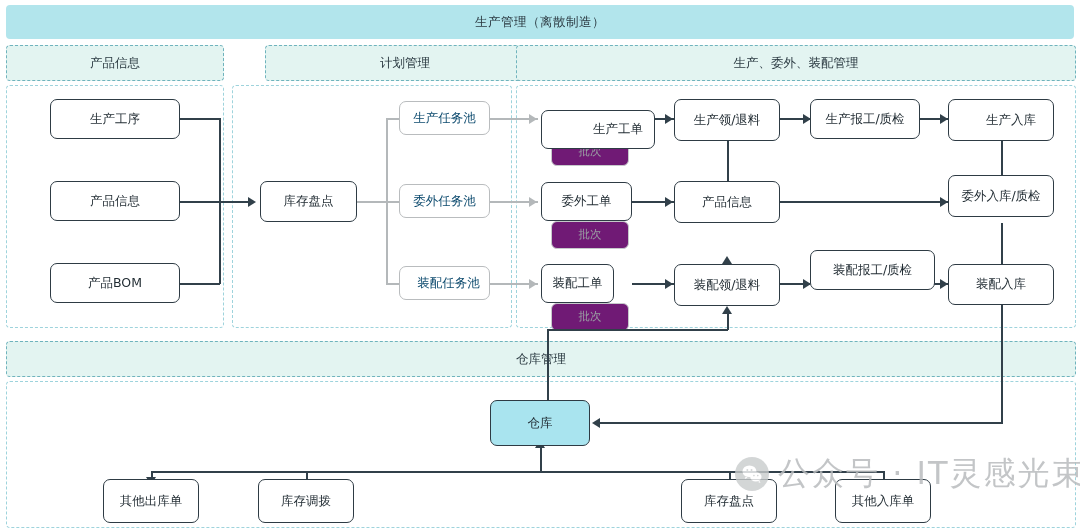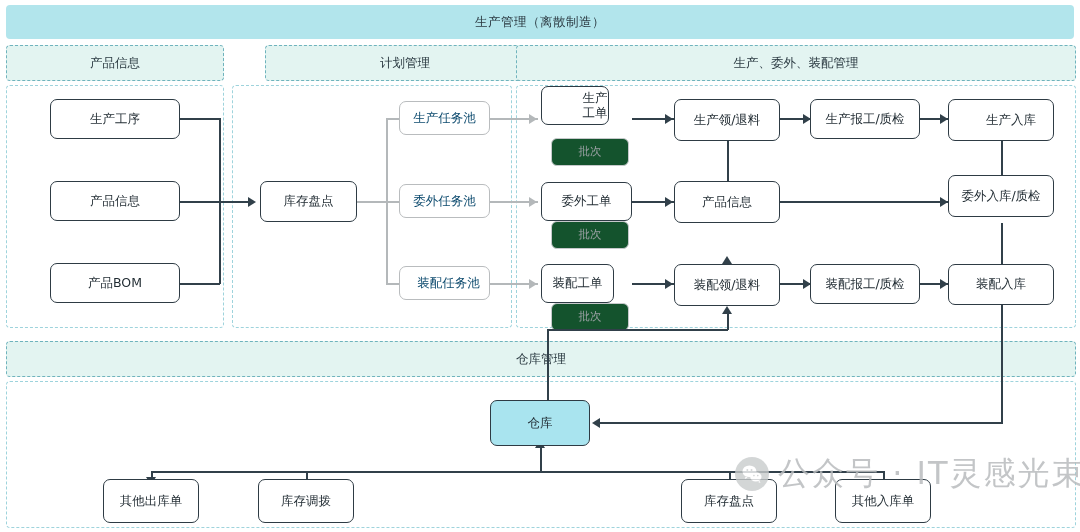--- a/index.html
+++ b/index.html
@@ -58,21 +58,21 @@
   }
   .node.muted{
     border:1.6px solid #b9bcbe;
     color:#0c4a6e;
     background:#ffffff;
     z-index:5;
   }
   .node.batch{
     border:1.4px solid #c6c9cb;
     color:#9aa0a3;
-    background:#14532d;
+    background:#701a75;
     border-radius:6px;
     font-size:11.5px;
     z-index:3;
   }
   .node.accent{
     background:#a9e4ef;
     border:1.6px solid #2e3b44;
   }
 
   
@@ -225,21 +225,21 @@
   <div class="node muted" style="left:399px;top:184px;width:91px;height:34px;">
     <span>委外任务池</span>
   </div>
   <div class="node muted" style="left:399px;top:266px;width:91px;height:34px;padding-left:8px;">
     <span>装配任务池</span>
   </div>
 
   <div class="node batch" style="left:551px;top:138px;width:78px;height:28px;">
     <span>批次</span>
   </div>
-  <div class="node" style="left:541px;top:86px;width:68px;height:39px;padding-left:40px;">
+  <div class="node" style="left:541px;top:110px;width:114px;height:39px;padding-left:40px;">
     <span>生产工单</span>
   </div>
 
   <div class="node batch" style="left:551px;top:221px;width:78px;height:28px;">
     <span>批次</span>
   </div>
   <div class="node" style="left:541px;top:182px;width:91px;height:39px;">
     <span>委外工单</span>
   </div>
 
@@ -256,21 +256,21 @@
   <div class="node" style="left:674px;top:181px;width:106px;height:42px;">
     <span>产品信息</span>
   </div>
   <div class="node" style="left:674px;top:264px;width:106px;height:42px;">
     <span>装配领/退料</span>
   </div>
 
   <div class="node" style="left:810px;top:99px;width:110px;height:40px;text-align:center;">
     <span>生产报工/质检</span>
   </div>
-  <div class="node" style="left:810px;top:264px;width:110px;height:40px;">
+  <div class="node" style="left:810px;top:250px;width:125px;height:40px;">
     <span>装配报工/质检</span>
   </div>
 
   <div class="node" style="left:948px;top:99px;width:106px;height:42px;padding-left:20px;">
     <span>生产入库</span>
   </div>
   <div class="node" style="left:948px;top:175px;width:106px;height:42px;">
     <span>委外入库/质检</span>
   </div>
   <div class="node" style="left:948px;top:264px;width:106px;height:41px;">

